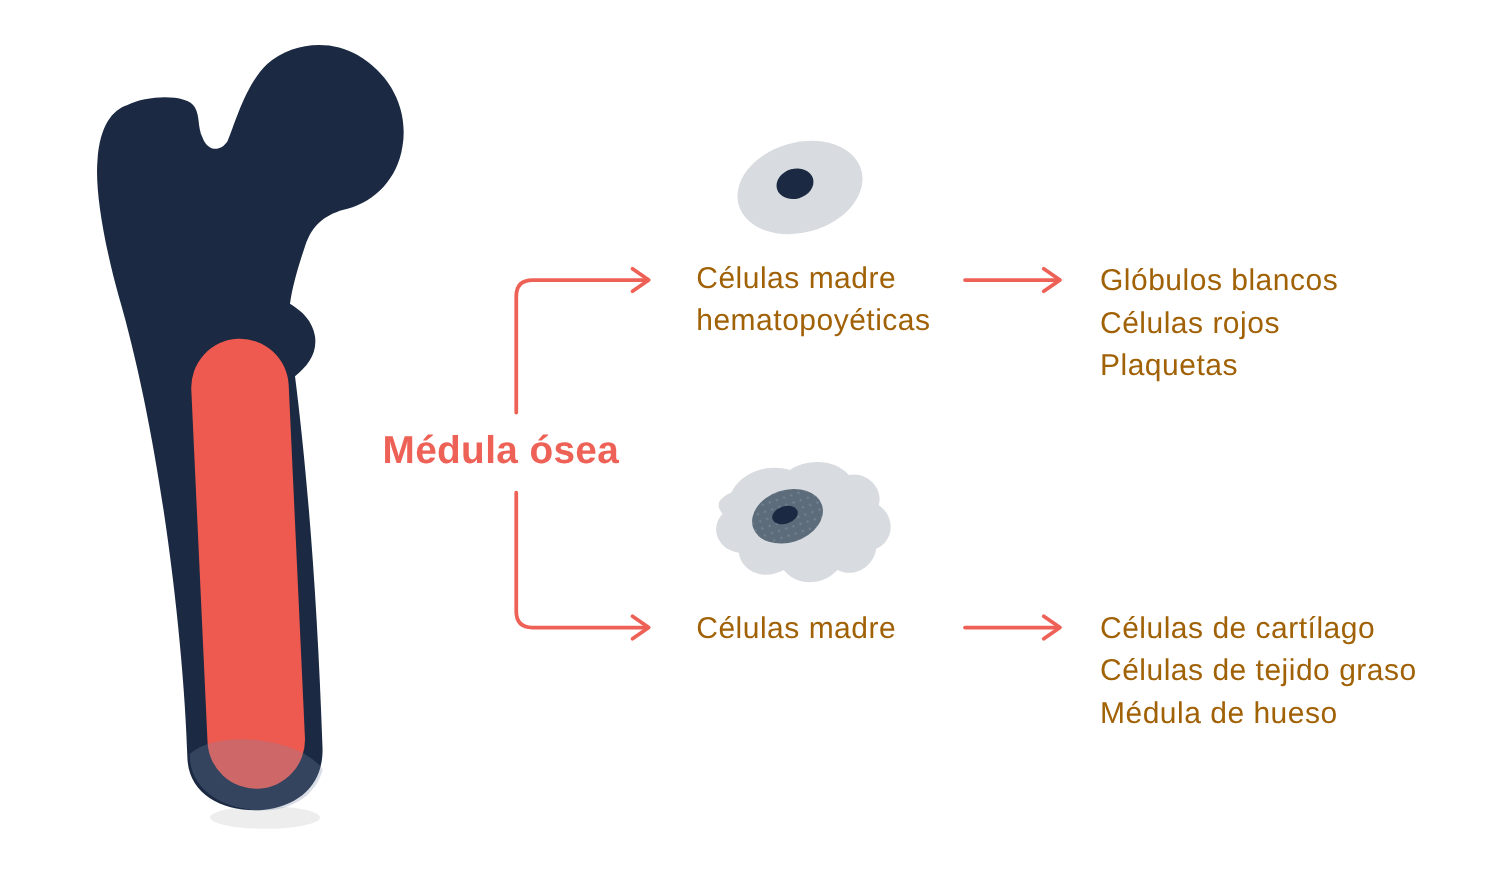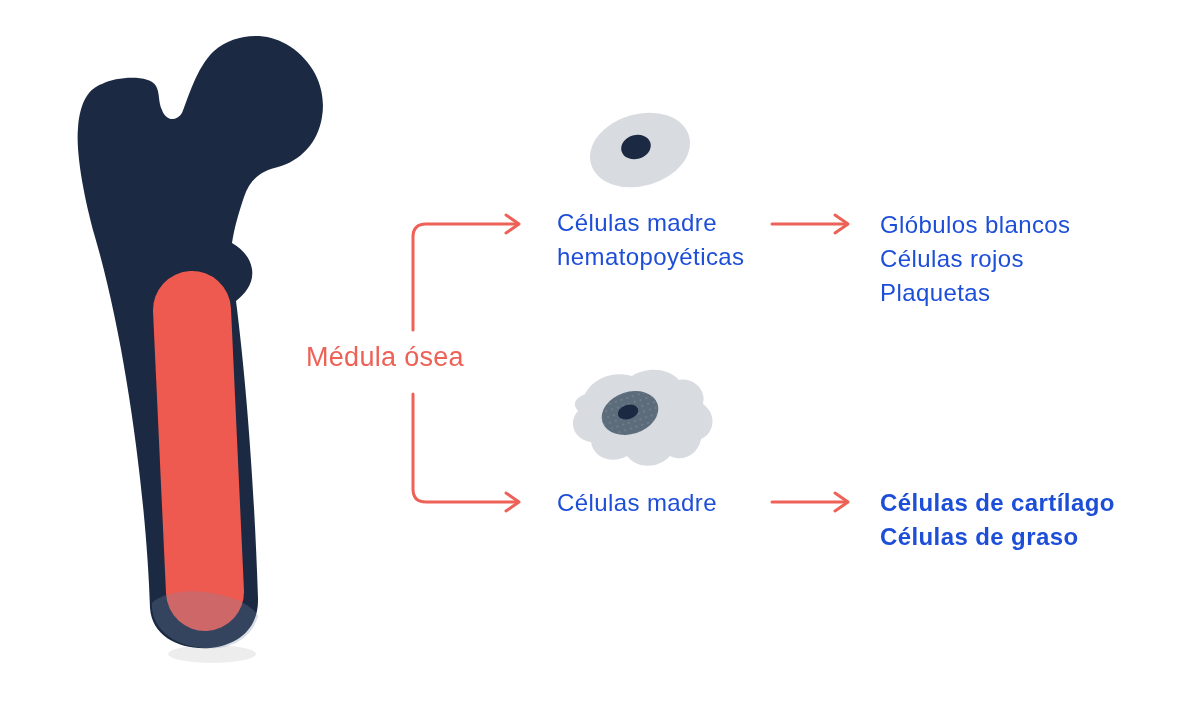--- a/index.html
+++ b/index.html
@@ -12,42 +12,42 @@
     overflow: hidden;
     font-family: "Liberation Sans", sans-serif;
   }
   .gfx {
     position: absolute;
     left: 0; top: 0;
     width: 1200px; height: 706px;
   }
   .label-block {
     position: absolute;
-    color: #1d4ed8;
+    color: #a16207;
     font-size: 24px;
     line-height: 34px;
     letter-spacing: 0.4px;
     font-weight: 400;
     white-space: nowrap;
   }
   .source-label {
     position: absolute;
     left: 306px;
     top: 342px;
     width: 190px;
     color: #ee6156;
-    font-size: 27px;
-    font-weight: 400;
+    font-size: 31px;
+    font-weight: 700;
     letter-spacing: 0.3px;
     white-space: nowrap;
   }
   .block-cm-hema { left: 557px; top: 206px; }
   .block-out-hema { left: 880px; top: 208px; }
   .block-cm-mes { left: 557px; top: 486px; }
-  .block-out-mes { left: 880px; top: 486px; font-weight: bold; }
+  .block-out-mes { left: 880px; top: 486px; }
 </style>
 </head>
 <body>
 
 <div class="canvas">
 
   <svg class="gfx" viewBox="0 0 1200 706" xmlns="http://www.w3.org/2000/svg">
     <defs>
       <pattern id="dots" width="6" height="6" patternUnits="userSpaceOnUse">
         <circle cx="2" cy="2" r="0.9" fill="#93a2b0"></circle>
@@ -149,16 +149,17 @@
     <div>Glóbulos blancos</div>
     <div>Células rojos</div>
     <div>Plaquetas</div>
   </div>
 
   <div class="label-block block-cm-mes">
     <div>Células madre</div>
   </div>
   <div class="label-block block-out-mes">
     <div>Células de cartílago</div>
-    <div>Células de graso</div>
+    <div>Células de tejido graso</div>
+    <div>Médula de hueso</div>
   </div>
 
 </div>
 
 </body></html>

